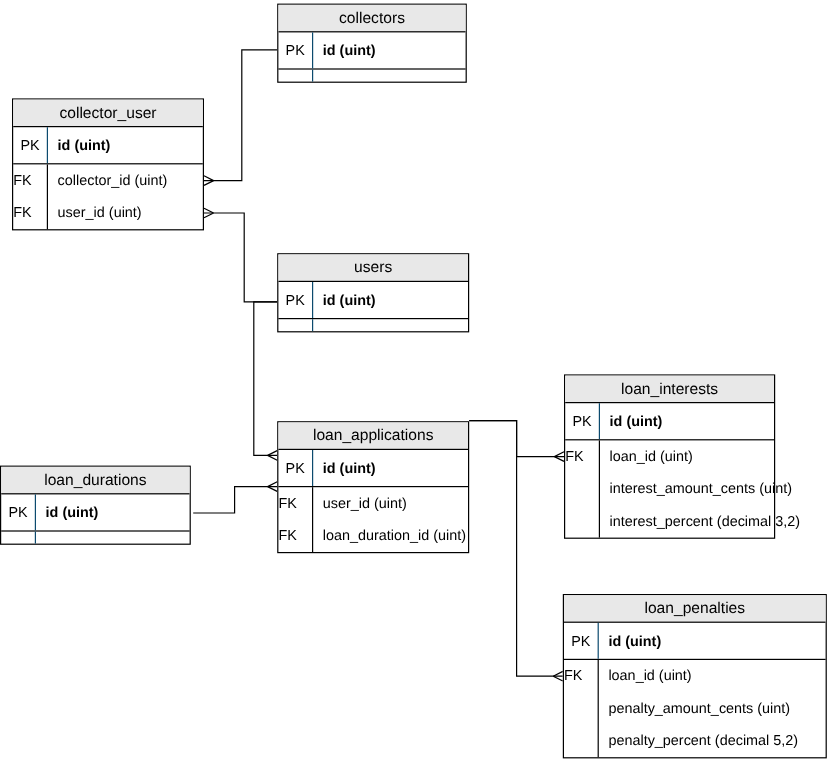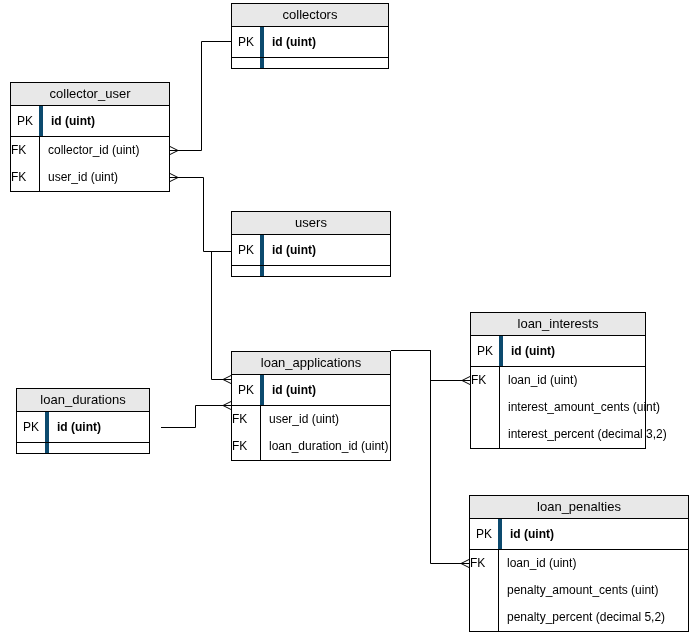--- a/index.html
+++ b/index.html
@@ -25,21 +25,21 @@
     background:#e8e8e8;
     border-bottom:1px solid #000;
     font-size:13px;
     white-space:nowrap;overflow:hidden;
   }
   .row{display:flex;}
   .pk-row{height:30px;border-bottom:1px solid #000;}
   .pk-row .key,.pk-row .field{line-height:30px;}
   .key{
     flex:0 0 28px;width:28px;
-    border-right:4px solid #0c4a6e;
+    border-right:1px solid #0c4a6e;
     text-align:center;
     white-space:nowrap;
   }
   .field{
     flex:1;
     padding-left:8px;
     white-space:nowrap;overflow:hidden;
   }
   .bold{font-weight:bold;}
   .empty-row{height:10px;}
@@ -144,21 +144,21 @@
         <div class="kline">FK</div>
         <div class="kline">FK</div>
       </div>
       <div class="fieldcol">
         <div class="fline">user_id (uint)</div>
         <div class="fline">loan_duration_id (uint)</div>
       </div>
     </div>
   </div>
 
-  <div class="entity" style="left:16px;top:388px;width:134px;">
+  <div class="entity" style="left:0;top:388px;width:159px;">
     <div class="hdr">loan_durations</div>
     <div class="row pk-row">
       <span class="key">PK</span>
       <span class="field bold">id (uint)</span>
     </div>
     <div class="row empty-row">
       <span class="key"></span>
       <span class="field"></span>
     </div>
   </div>

